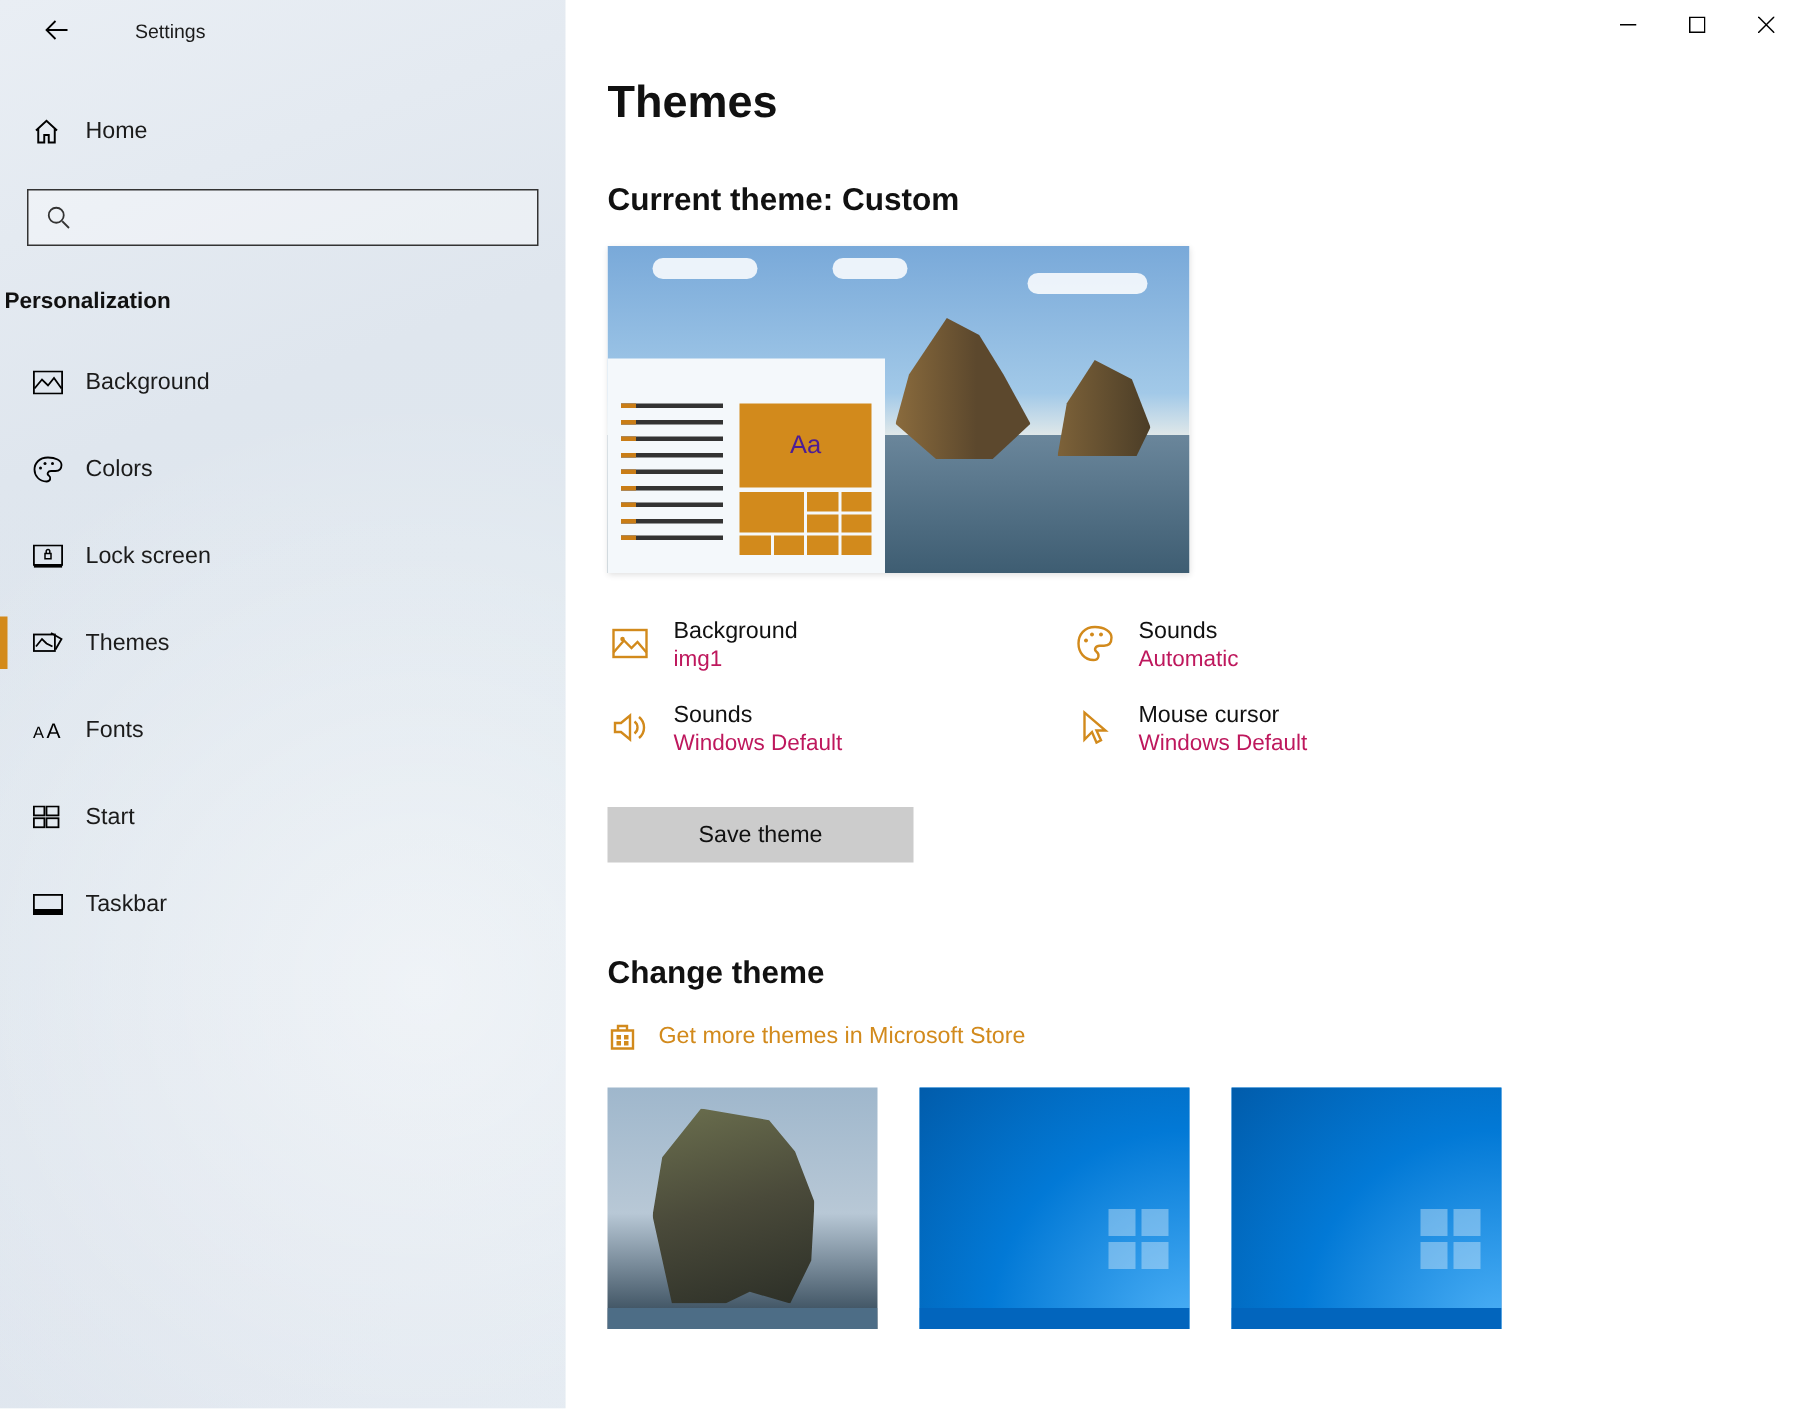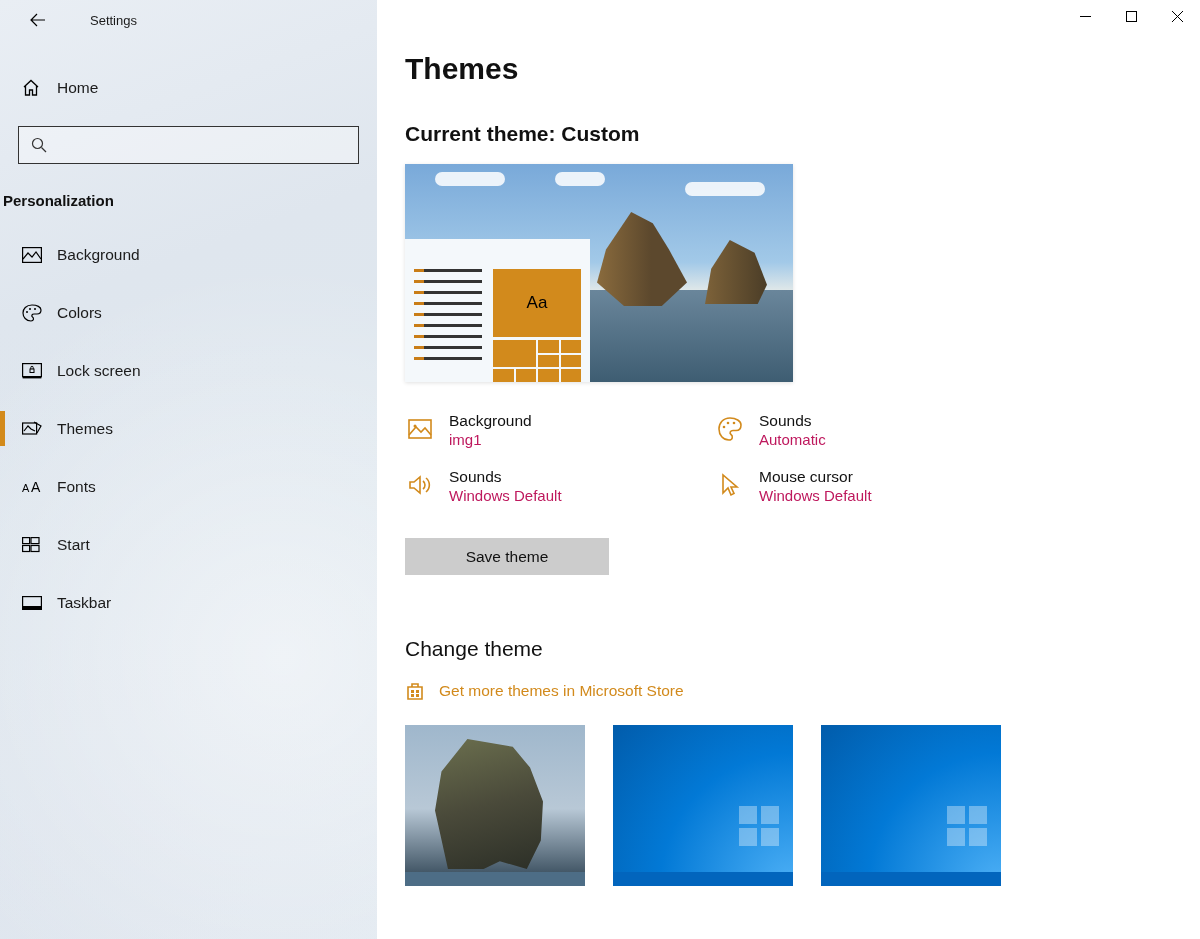--- a/index.html
+++ b/index.html
@@ -27,34 +27,34 @@
   .nav-item.active::before{content:"";position:absolute;left:0;top:6px;bottom:6px;width:5px;background:#d38a1b;}
   .nav-sp{height:11px;}
   
   .win-ctrls{position:absolute;top:0;right:0;height:32px;display:flex;z-index:5;}
   .win-ctrls .wc{width:46px;display:flex;align-items:center;justify-content:center;cursor:default;}
   .win-ctrls svg{width:11px;height:11px;}
   
   .main{flex:1;padding:52px 40px 0 28px;overflow:hidden;}
   h1.page-title{font-size:30px;font-weight:600;color:#111;margin-bottom:36px;}
   h2.sub{font-size:21px;font-weight:600;color:#111;margin-bottom:18px;}
-  h2.sub2{font-size:21px;font-weight:400;color:#111;margin-top:62px;margin-bottom:20px;}
+  h2.sub2{font-size:21px;font-weight:700;color:#111;margin-top:62px;margin-bottom:20px;}
   .preview{width:388px;height:218px;background:#fff;box-shadow:0 1px 4px rgba(0,0,0,.12);position:relative;overflow:hidden;}
   .pv-bg{position:absolute;inset:0;}
   .sky{position:absolute;inset:0;background:linear-gradient(180deg,#79a9d9 0%,#a2c9e8 45%,#e0e8e9 58%);}
   .sea{position:absolute;left:0;right:0;top:58%;bottom:0;background:linear-gradient(180deg,#6a869b 0%,#3e5d72 100%);}
   .cloud{position:absolute;top:8px;width:70px;height:14px;background:rgba(255,255,255,.85);border-radius:10px;}
   .rock1{position:absolute;left:192px;top:48px;width:90px;height:94px;background:linear-gradient(90deg,#8a6b3d 0%,#5c482d 60%);clip-path:polygon(30% 100%,0% 75%,10% 40%,38% 0%,62% 12%,80% 40%,100% 75%,72% 100%);}
   .rock2{position:absolute;left:300px;top:76px;width:62px;height:64px;background:linear-gradient(90deg,#7d6239,#4b3d27);clip-path:polygon(0% 100%,10% 45%,40% 0%,80% 20%,100% 70%,85% 100%);}
   .pv-overlay{position:absolute;left:0;bottom:0;width:185px;height:143px;background:#f4f8fb;}
   .ov-left{position:absolute;left:9px;top:30px;width:68px;}
   .ov-left .bar{height:3px;background:#333;margin-bottom:8px;position:relative;}
   .ov-left .bar::before{content:"";position:absolute;left:0;top:0;width:10px;height:3px;background:#c97d17;}
   .ov-right{position:absolute;left:88px;top:30px;width:88px;}
-  .aa-box{width:88px;height:68px;background:#d28a1c;display:flex;align-items:center;justify-content:center;color:#000000;font-size:17px;}
+  .aa-box{width:88px;height:56px;background:#d28a1c;display:flex;align-items:center;justify-content:center;color:#4c1d95;font-size:17px;}
   .grid-tiles{width:88px;height:42px;margin-top:3px;display:grid;grid-template-columns:repeat(4,1fr);grid-template-rows:repeat(3,1fr);gap:2px;}
   .grid-tiles div{background:#d28a1c;}
   .grid-tiles .big{grid-column:span 2;grid-row:span 2;}
   
   .settings-grid{display:grid;grid-template-columns:310px 310px;row-gap:20px;margin-top:30px;}
   .slink{display:flex;align-items:flex-start;cursor:default;}
   .slink .sicon{width:30px;height:30px;display:flex;align-items:center;justify-content:center;margin-right:14px;margin-top:2px;}
   .slink .sicon svg{width:26px;height:26px;stroke:#d28a1c;}
   .slink .stitle{font-size:15.5px;color:#111;}
   .slink .sval{font-size:15px;color:#be185d;margin-top:1px;}

